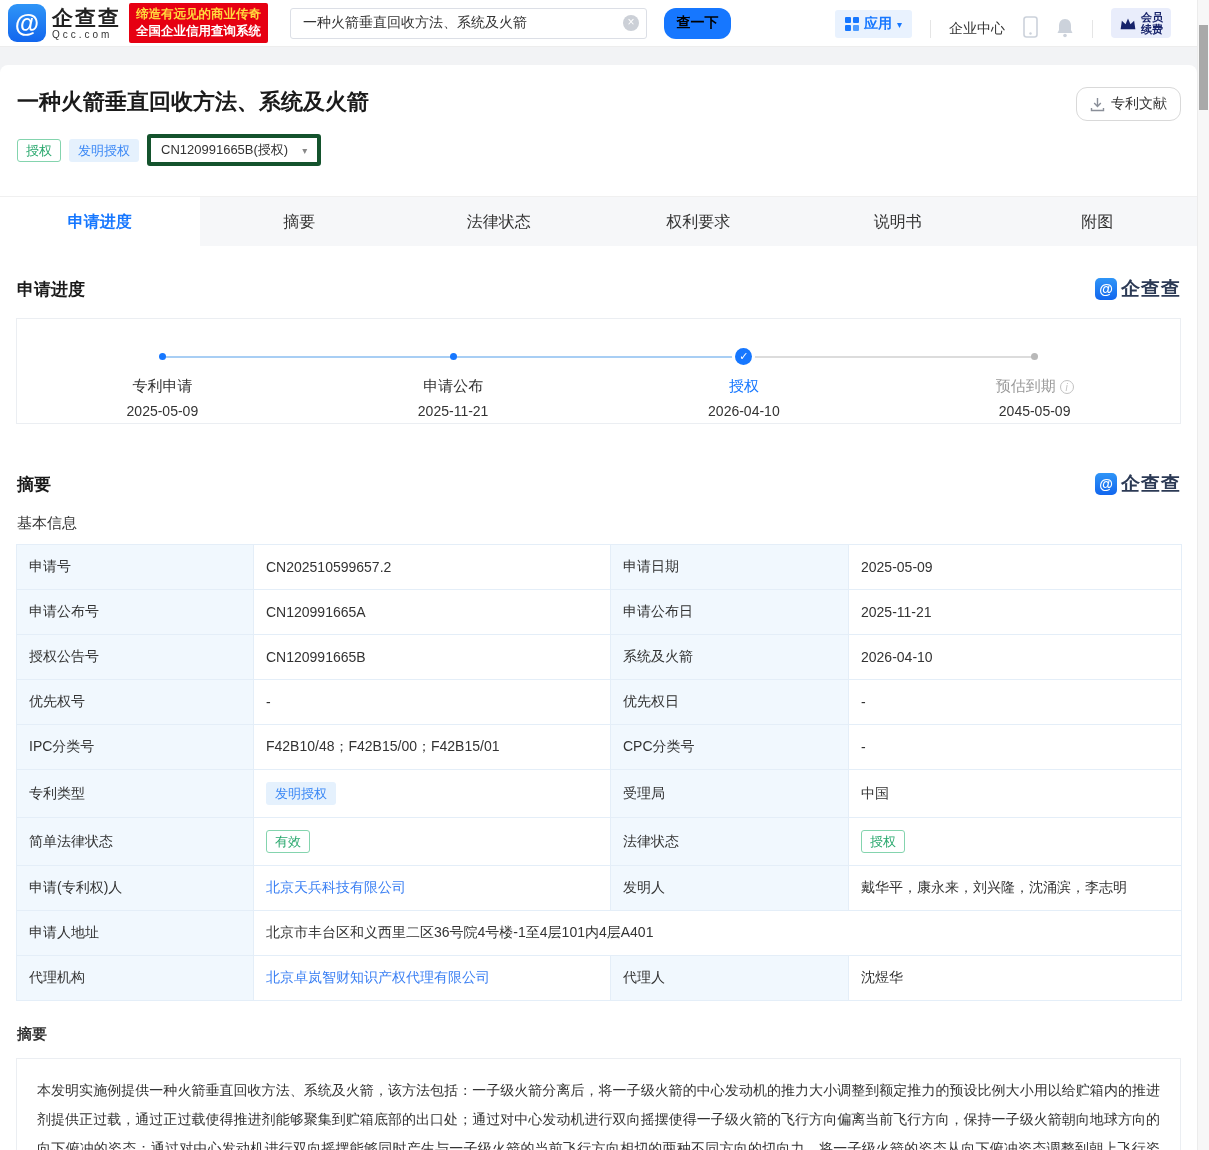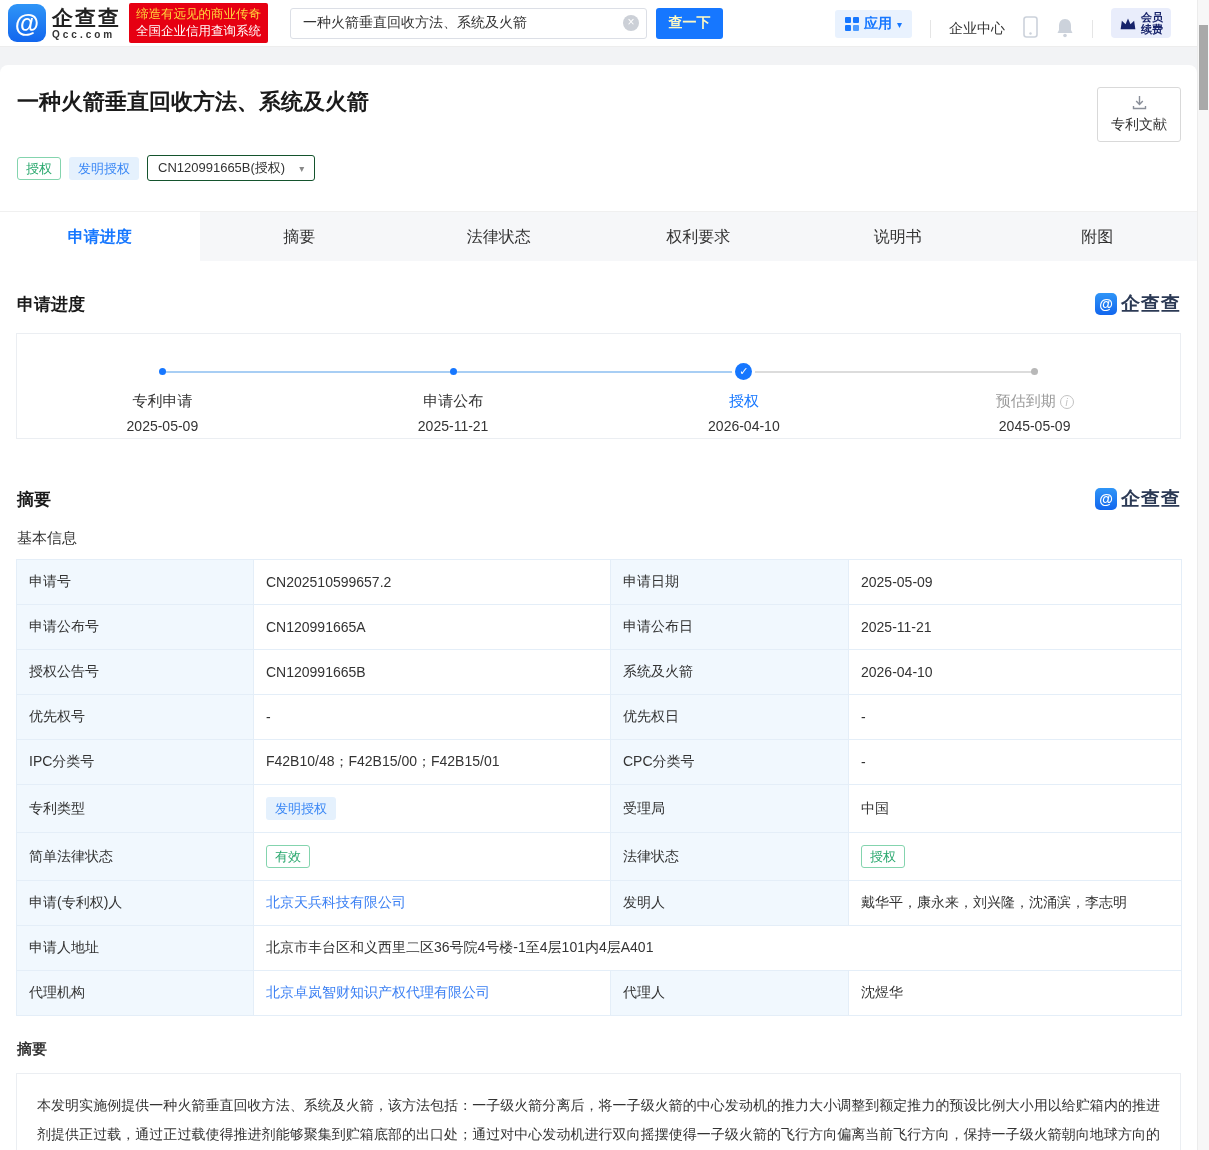--- a/index.html
+++ b/index.html
@@ -7,35 +7,35 @@
     font-family:"Liberation Sans","DejaVu Sans",sans-serif; background:#f2f3f5; color:#333; }
 
   
   .topbar { width:1197px; height:47px; background:#fff; display:flex; align-items:center;
     padding:0 26px 0 8px; border-bottom:1px solid #ededed; }
   .brand { display:flex; align-items:center; cursor:pointer; }
   .logo-box { width:38px; height:38px; border-radius:9px; background:linear-gradient(180deg,#2f95f7,#1266ee);
     color:#fff; font-weight:bold; font-size:25px; display:flex; align-items:center; justify-content:center; }
   .logo-text { margin-left:6px; }
   .logo-cn { font-size:21px; font-weight:bold; color:#222; letter-spacing:2px; line-height:22px; }
-  .logo-en { font-size:10px; color:#333; letter-spacing:3px; font-weight:bold; line-height:11px; }
+  .logo-en { font-size:10px; color:#333; letter-spacing:3px; font-weight:normal; line-height:11px; }
   .slogan { margin-left:8px; background:#e60012; padding:3px 7px; border-radius:2px; }
-  .slogan div { font-size:12.5px; line-height:17px; font-weight:normal; white-space:nowrap; }
+  .slogan div { font-size:12.5px; line-height:17px; font-weight:bold; white-space:nowrap; }
   .slogan .s1 { color:#ffd83d; }
   .slogan .s2 { color:#fff; }
 
   .searchwrap { display:flex; align-items:center; margin-left:22px; }
   .searchbox { position:relative; width:357px; height:31px; }
   .searchbox input { width:100%; height:100%; border:1px solid #dcdfe6; border-radius:3px;
     padding:0 30px 0 12px; font-size:14px; color:#333; outline:none;
     font-family:"Liberation Sans","DejaVu Sans",sans-serif; }
   .clear-btn { position:absolute; right:8px; top:7px; width:16px; height:16px; border-radius:50%;
     background:#ccd0d7; color:#fff; font-size:12px; line-height:15px; text-align:center; cursor:pointer; }
-  .search-btn { margin-left:9px; width:67px; height:31px; background:#1677ff; color:#fef9c3; border:none;
-    border-radius:3px; font-size:14px; font-weight:bold; cursor:pointer;
+  .search-btn { margin-left:17px; width:67px; height:31px; background:#1677ff; color:#000000; border:none;
+    border-radius:12px; font-size:14px; font-weight:bold; cursor:pointer;
     font-family:"Liberation Sans","DejaVu Sans",sans-serif; }
 
   .topnav { margin-left:auto; display:flex; align-items:flex-end; gap:18px; }
   .app-btn { display:flex; align-items:center; gap:5px; background:#e9f2fe; color:#1677ff;
     font-size:14px; font-weight:bold; padding:5px 10px; border-radius:3px; cursor:pointer; }
   .caret { font-size:10px; color:#1677ff; }
   .vsep { width:1px; height:18px; background:#e5e5e5; }
   .nav-link { font-size:14px; color:#333; cursor:pointer; }
   .icon-btn { display:flex; align-items:center; cursor:pointer; }
   .member { display:flex; align-items:center; gap:4px; background:#e9edfb; border-radius:4px;
@@ -51,26 +51,26 @@
   .card { width:1197px; margin-top:18px; background:#fff; border-radius:8px 8px 0 0;
     min-height:1090px; }
 
   .title-row { display:flex; justify-content:space-between; align-items:flex-start; padding:22px 16px 0 17px; }
   .patent-title { font-size:22px; font-weight:bold; color:#1a1a1a; line-height:30px; }
   .badge-row { display:flex; align-items:center; gap:8px; margin:13px 0 0 17px; }
   .tag-green { display:inline-block; color:#2aa86e; border:1px solid #84d4ae; background:#fff;
     font-size:13px; padding:2px 8px; border-radius:3px; line-height:17px; }
   .tag-blue { display:inline-block; color:#3a87f5; background:#e5f1fd; font-size:13px;
     padding:3px 9px; border-radius:3px; line-height:17px; }
-  .num-select { display:flex; align-items:center; gap:14px; border:1px solid #14532d; border-radius:3px;
+  .num-select { display:flex; align-items:center; gap:14px; border:4px solid #14532d; border-radius:3px;
     background:#fff; font-size:13px; color:#333; padding:3px 10px; cursor:pointer; }
   .num-select .caret { color:#888; }
-  .doc-btn { display:flex; align-items:center; gap:6px; border:1px solid #d9d9d9; border-radius:3px;
+  .doc-btn { display:flex; align-items:center; gap:6px; border:1px solid #d9d9d9; border-radius:11px;
     background:#fff; font-size:14px; color:#333; padding:7px 13px; cursor:pointer;
-    font-family:"Liberation Sans","DejaVu Sans",sans-serif;flex-direction:column; }
+    font-family:"Liberation Sans","DejaVu Sans",sans-serif; }
 
   
   .tabbar { display:flex; margin-top:30px; height:50px; background:#f6f7f9; border-top:1px solid #f0f0f0; }
   .tab { flex:1; text-align:center; line-height:50px; font-size:16px; color:#333; cursor:pointer; }
   .tab.active { background:#fff; color:#1677ff; font-weight:bold; }
 
   
   .section-head { display:flex; justify-content:space-between; align-items:center; padding:0 16px 0 17px; }
   .section-title { font-size:17px; font-weight:bold; color:#1a1a1a; }
   .wmark { display:flex; align-items:center; gap:4px; }

